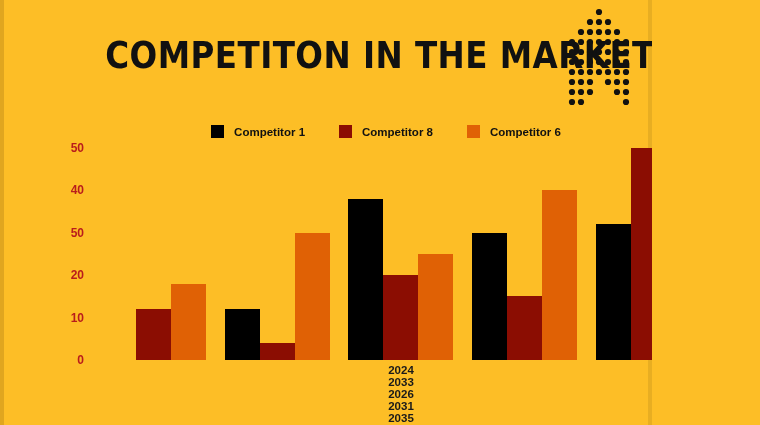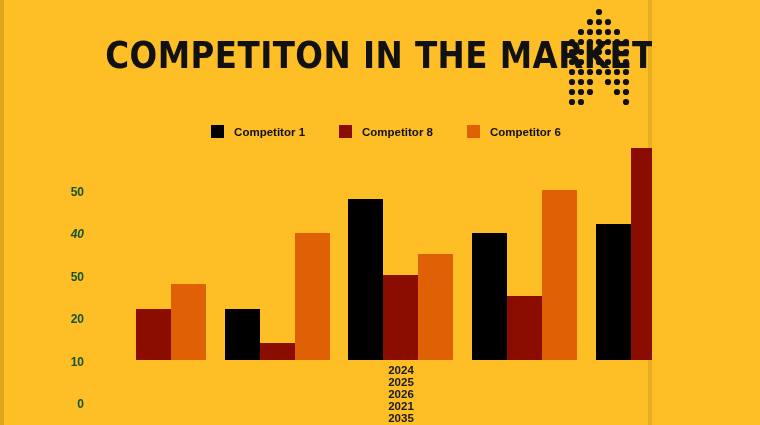--- a/index.html
+++ b/index.html
@@ -100,24 +100,23 @@
     top: 148px;
     width: 36px;
     height: 212px;
   }
   .y-tick {
     position: absolute;
     right: 0;
     transform: translateY(-50%);
     font-size: 12px;
     font-weight: bold;
-    color: #14532d;
+    color: #b91c1c;
     text-align: right;
     white-space: nowrap;
-    margin-top: 44px;
   }
 
   .groups {
     position: absolute;
     left: 92px;
     top: 148px;
     width: 618px;
     height: 212px;
     display: flex;
     justify-content: space-between;
@@ -243,21 +242,21 @@
       <span class="legend-swatch" style="background:#e06105"></span>
       <span class="legend-label">Competitor 6</span>
     </div>
   </div>
 
   <div class="y-axis">
       <div class="y-tick" style="top: 212px;">0</div>
       <div class="y-tick" style="top: 169.6px; text-align: center;">10</div>
       <div class="y-tick" style="top: 127.2px;">20</div>
       <div class="y-tick" style="top: 84.8px;">50</div>
-      <div class="y-tick" style="top: 42.4px; font-style: italic;">40</div>
+      <div class="y-tick" style="top: 42.4px;">40</div>
       <div class="y-tick" style="top: 0px;">50</div>
     </div>
   <div class="groups">
       <div class="group">
         <div class="bar" style="background: rgb(0, 0, 0); height: 0px;"></div>
         <div class="bar" style="background: rgb(139, 13, 2); height: 50.88px;"></div>
         <div class="bar" style="background: rgb(224, 97, 5); height: 76.32px;"></div>
       </div>
       <div class="group">
         <div class="bar" style="background: rgb(0, 0, 0); height: 50.88px;"></div>
@@ -275,19 +274,19 @@
         <div class="bar" style="background: rgb(224, 97, 5); height: 169.6px;"></div>
       </div>
       <div class="group">
         <div class="bar" style="background: rgb(0, 0, 0); height: 135.68px;"></div>
         <div class="bar" style="background: rgb(139, 13, 2); height: 212px;"></div>
         <div class="bar" style="background: rgb(224, 97, 5); height: 178.08px;"></div>
       </div>
     </div>
   <div class="x-axis">
       <div class="x-tick">2024</div>
-      <div class="x-tick">2025</div>
+      <div class="x-tick">2033</div>
       <div class="x-tick">2026</div>
-      <div class="x-tick">2021</div>
+      <div class="x-tick">2031</div>
       <div class="x-tick">2035</div>
     </div>
 
 </div>
 
 </body></html>

